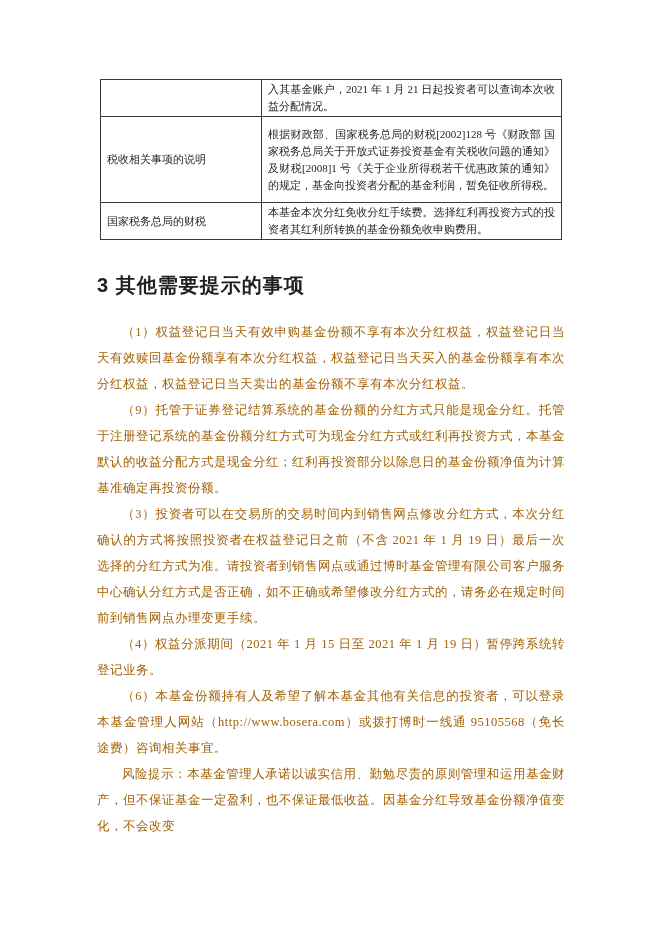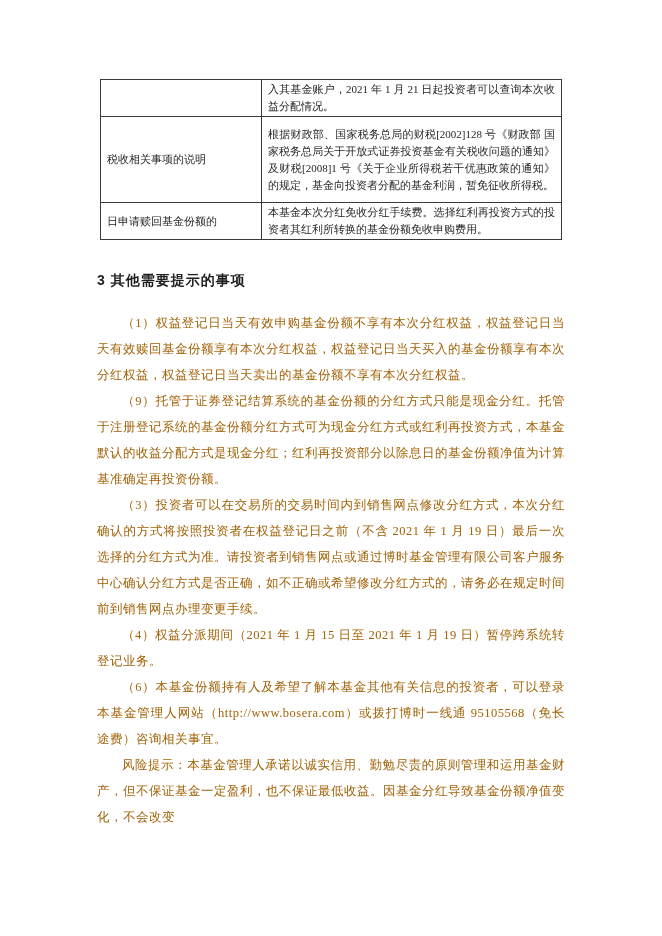--- a/index.html
+++ b/index.html
@@ -49,21 +49,21 @@
   
   .section {
     position: absolute;
     left: 97px;
     top: 272px;
     width: 468px;
   }
   .section-heading {
     margin: 0 0 20px 0;
     font-family: "Liberation Sans", "DejaVu Sans", sans-serif;
-    font-size: 14px;
+    font-size: 20px;
     font-weight: bold;
     color: #1f1f1f;
     letter-spacing: 1px;
   }
   .section p {
     margin: 0;
     font-size: 12.5px;
     line-height: 26px;
     text-indent: 2em;
     text-align: justify;
@@ -81,21 +81,21 @@
     <tbody>
       <tr class="row-cont">
         <td class="label-cell"></td>
         <td class="content-cell">入其基金账户，2021 年 1 月 21 日起投资者可以查询本次收益分配情况。</td>
       </tr>
       <tr class="row-tax">
         <td class="label-cell">税收相关事项的说明</td>
         <td class="content-cell">根据财政部、国家税务总局的财税[2002]128 号《财政部 国家税务总局关于开放式证券投资基金有关税收问题的通知》及财税[2008]1 号《关于企业所得税若干优惠政策的通知》的规定，基金向投资者分配的基金利润，暂免征收所得税。</td>
       </tr>
       <tr class="row-fee">
-        <td class="label-cell">日申请赎回基金份额的</td>
+        <td class="label-cell">国家税务总局的财税</td>
         <td class="content-cell">本基金本次分红免收分红手续费。选择红利再投资方式的投资者其红利所转换的基金份额免收申购费用。</td>
       </tr>
     </tbody>
   </table>
 
   <div class="section">
     <h2 class="section-heading">3 其他需要提示的事项</h2>
     <p>（1）权益登记日当天有效申购基金份额不享有本次分红权益，权益登记日当天有效赎回基金份额享有本次分红权益，权益登记日当天买入的基金份额享有本次分红权益，权益登记日当天卖出的基金份额不享有本次分红权益。</p>
     <p>（9）托管于证券登记结算系统的基金份额的分红方式只能是现金分红。托管于注册登记系统的基金份额分红方式可为现金分红方式或红利再投资方式，本基金默认的收益分配方式是现金分红；红利再投资部分以除息日的基金份额净值为计算基准确定再投资份额。</p>
     <p>（3）投资者可以在交易所的交易时间内到销售网点修改分红方式，本次分红确认的方式将按照投资者在权益登记日之前（不含 2021 年 1 月 19 日）最后一次选择的分红方式为准。请投资者到销售网点或通过博时基金管理有限公司客户服务中心确认分红方式是否正确，如不正确或希望修改分红方式的，请务必在规定时间前到销售网点办理变更手续。</p>

